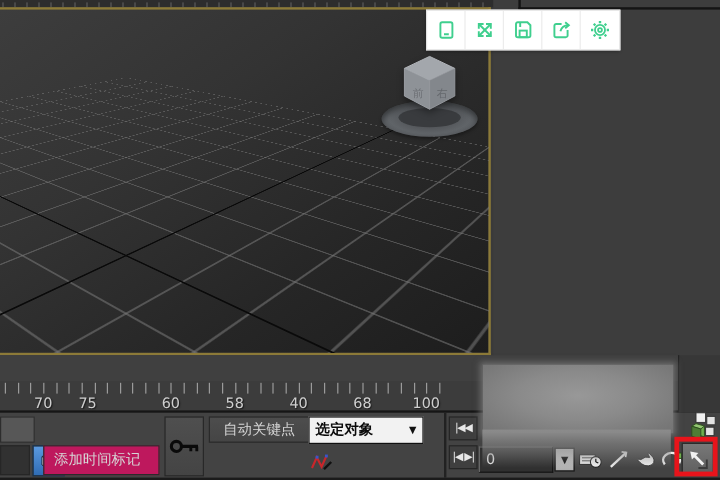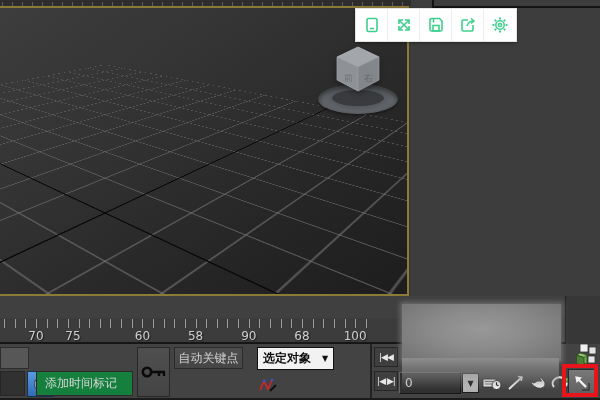--- a/index.html
+++ b/index.html
@@ -59,21 +59,21 @@
       box-sizing:border-box;color:#d4d4d4;font-size:12px;display:flex;align-items:center;
       justify-content:center;cursor:pointer;}
   .status-stub-1{position:absolute;left:0;top:3px;width:29px;height:22px;background:#575757;border:1px solid #2d2d2d;box-sizing:border-box;}
   .status-stub-2{position:absolute;left:0;top:27px;width:25px;height:25px;background:#313131;border:1px solid #262626;box-sizing:border-box;}
   .isolate-btn{position:absolute;left:27px;top:27px;width:27px;height:26px;cursor:pointer;
       background:linear-gradient(#5b9ae0,#2f6cb4);border:1px solid #17314d;box-sizing:border-box;
       display:flex;align-items:center;justify-content:center;}
   .key-btn{position:absolute;left:137px;top:3px;width:33px;height:50px;cursor:pointer;
       background:linear-gradient(#4f4f4f,#444);border:1px solid #282828;box-sizing:border-box;
       display:flex;align-items:center;justify-content:center;}
-  .dropdown{position:absolute;left:257px;top:3px;width:77px;height:23px;background:#f2f2f2;
+  .dropdown{position:absolute;left:257px;top:3px;width:96px;height:23px;background:#f2f2f2;
       border:1px solid #111;box-sizing:border-box;display:flex;align-items:center;cursor:pointer;}
   .dropdown .dd-label{flex:1;padding-left:5px;font-size:12px;color:#0b0b0b;font-weight:bold;}
   .dropdown .dd-arrow{width:16px;text-align:center;font-size:8px;color:#111;}
   .curve-btn{position:absolute;left:256px;top:29px;width:24px;height:24px;cursor:pointer;
       display:flex;align-items:center;justify-content:center;}
   .divider-v{position:absolute;left:370px;top:0;width:2px;height:54px;background:#222;}
   .pb-btn{color:#e8e8e8;font-size:9px;letter-spacing:-1px;}
   .frame-field{position:absolute;left:399px;top:28px;width:62px;height:22px;background:#303030;
       border:1px solid #666;border-bottom-color:#161616;border-right-color:#161616;box-sizing:border-box;
       color:#e9e9e9;font-size:12px;display:flex;align-items:center;padding-left:5px;cursor:text;}
@@ -244,53 +244,53 @@
       <div class="tick" style="left: 312.6px;"></div>
       <div class="tick" style="left: 323.2px;"></div>
       <div class="tick" style="left: 333.8px;"></div>
       <div class="tick" style="left: 344.5px;"></div>
       <div class="tick" style="left: 355.1px;"></div>
       <div class="tick" style="left: 365.8px;"></div>
       <div class="rnum" style="left: 36px;">70</div>
       <div class="rnum" style="left: 73px;">75</div>
       <div class="rnum" style="left: 142.4px;">60</div>
       <div class="rnum" style="left: 195.6px;">58</div>
-      <div class="rnum" style="left: 248.8px;">90</div>
+      <div class="rnum" style="left: 248.8px;">40</div>
       <div class="rnum" style="left: 302px;">68</div>
       <div class="rnum" style="left: 355.2px;">100</div>
     </div>
   <div class="ruler-right-block"></div>
 
   <div class="bottom-bar">
 
     <div class="status-stub-1"></div>
     <div class="status-stub-2"></div>
 
     <div class="isolate-btn">
       <svg width="16" height="16" viewBox="0 0 16 16">
         <polygon points="8,1.5 14,4.5 8,7.5 2,4.5" fill="#fff" stroke="#123" stroke-width="0.8"></polygon>
         <polygon points="2,4.5 8,7.5 8,14.5 2,11.5" fill="#e8e8e8" stroke="#123" stroke-width="0.8"></polygon>
         <polygon points="14,4.5 8,7.5 8,14.5 14,11.5" fill="#d5d5d5" stroke="#123" stroke-width="0.8"></polygon>
       </svg>
     </div>
 
-    <div class="bb-box" style="left:36px;top:27px;width:97px;height:25px;padding-left:8px;background:#15803d;">
+    <div class="bb-box" style="left:36px;top:27px;width:97px;height:25px;padding-left:8px;background:#be185d;">
       <span>添加时间标记</span>
     </div>
 
     <div class="key-btn">
       <svg width="26" height="16" viewBox="0 0 26 16">
         <circle cx="6" cy="8" r="4.2" fill="none" stroke="#0a0a0a" stroke-width="2.6"></circle>
         <line x1="10" y1="8" x2="24" y2="8" stroke="#0a0a0a" stroke-width="2.6"></line>
         <line x1="18" y1="8" x2="18" y2="12" stroke="#0a0a0a" stroke-width="2.4"></line>
         <line x1="23" y1="8" x2="23" y2="12" stroke="#0a0a0a" stroke-width="2.4"></line>
       </svg>
     </div>
 
-    <div class="bb-btn" style="left:174px;top:3px;width:69px;height:22px;">
+    <div class="bb-btn" style="left:174px;top:3px;width:84px;height:22px;">
       <span>自动关键点</span>
     </div>
 
     <div class="dropdown">
       <span class="dd-label">选定对象</span>
       <span class="dd-arrow">▼</span>
     </div>
 
     <div class="curve-btn">
       <svg width="20" height="18" viewBox="0 0 20 18">

